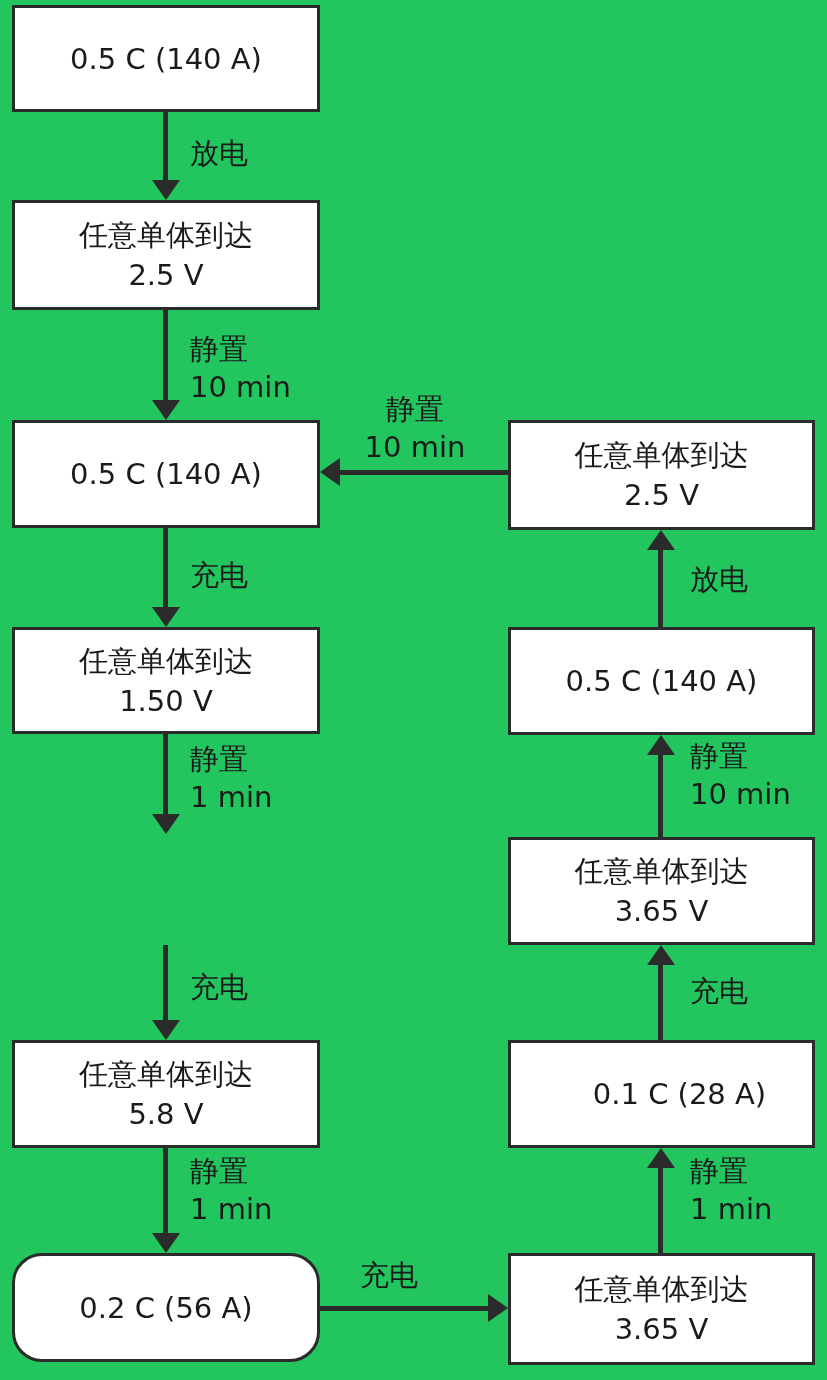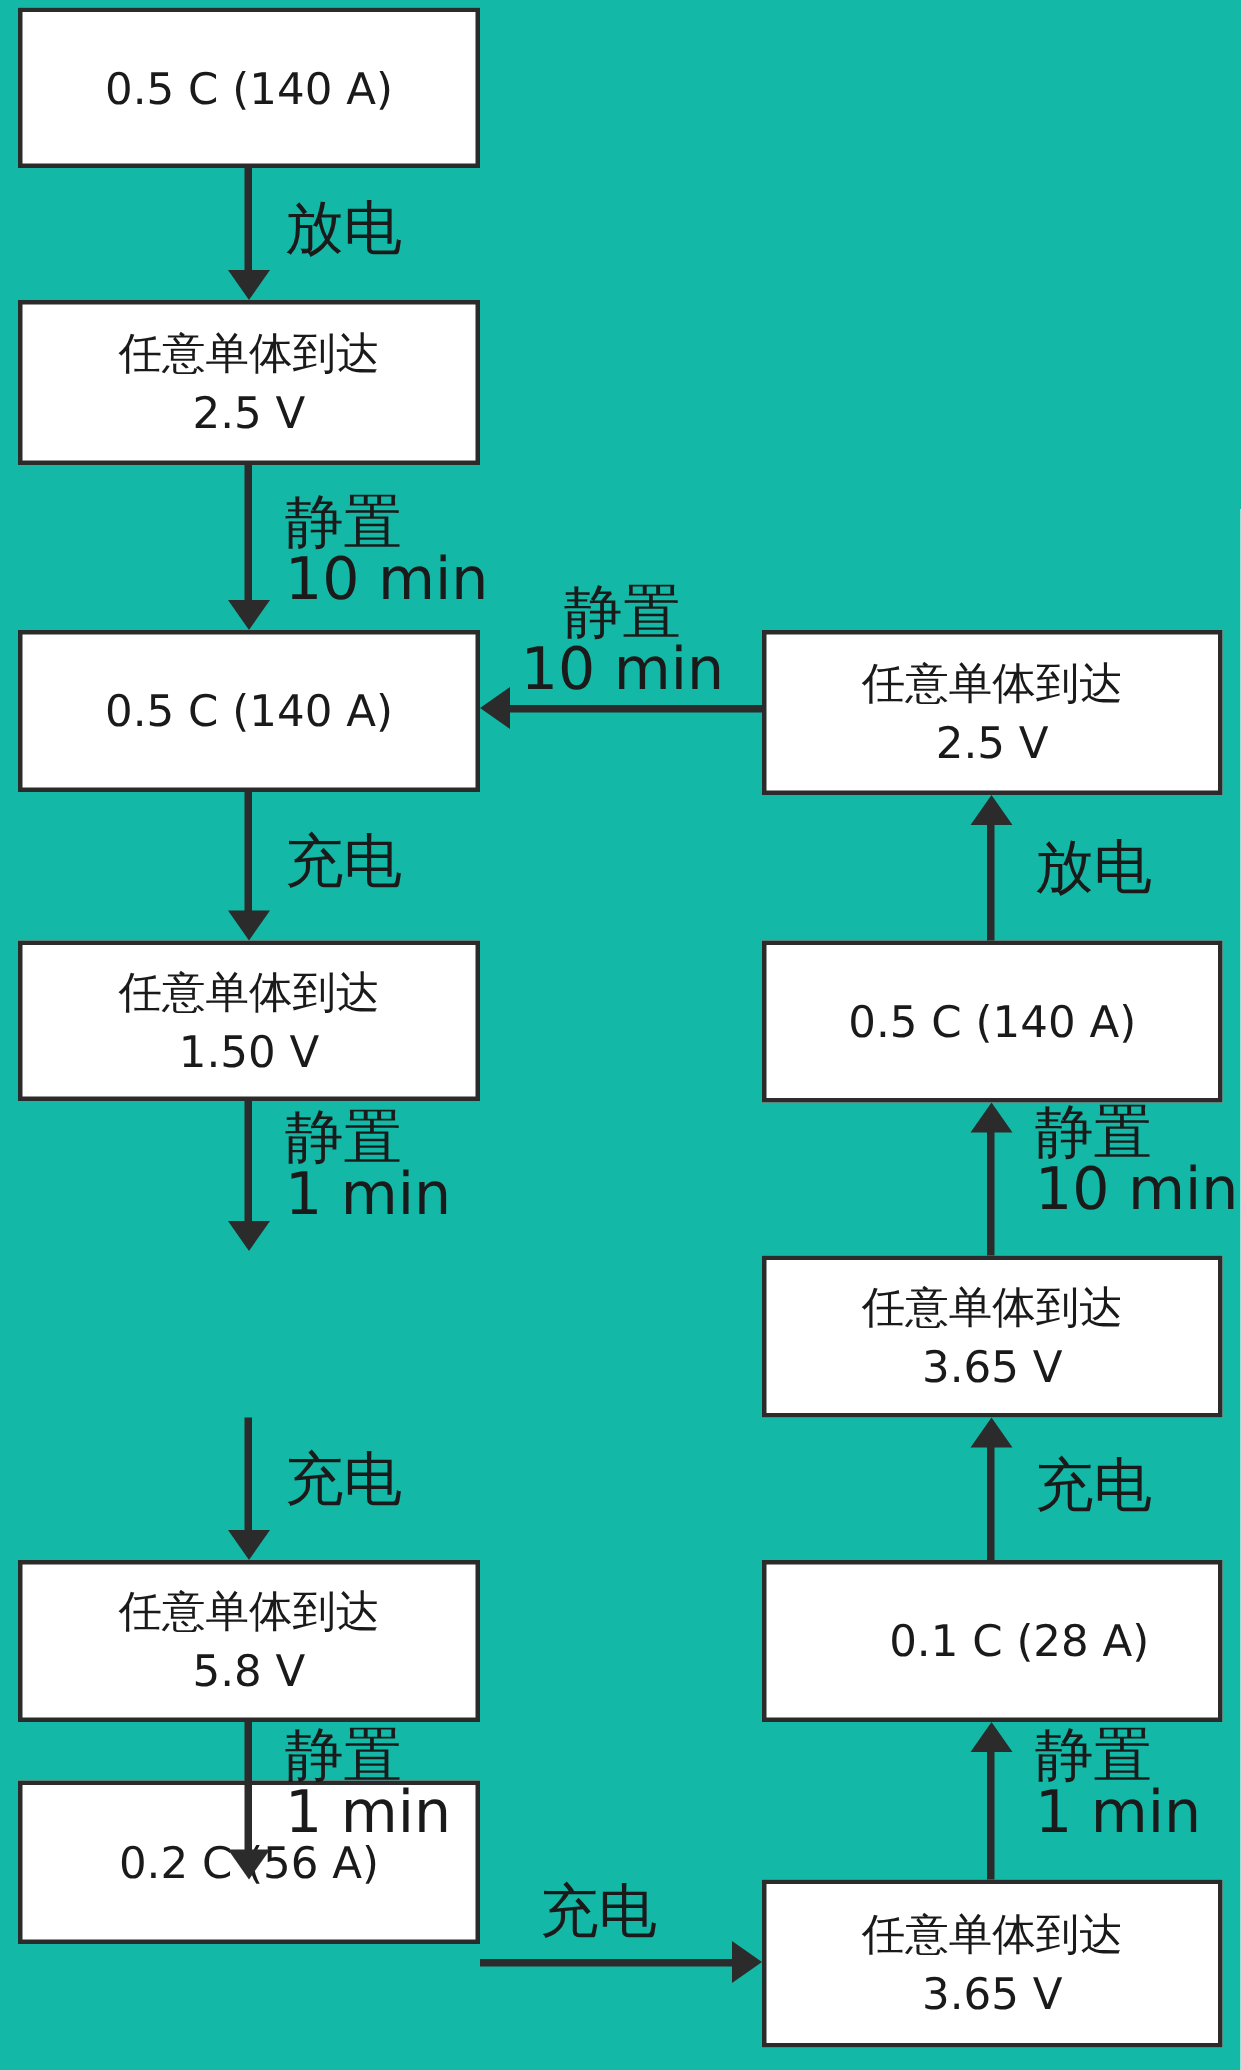--- a/index.html
+++ b/index.html
@@ -1,20 +1,20 @@
 <!DOCTYPE html>
 <html><head>
 <meta charset="utf-8">
 <style>
   html, body { margin:0; padding:0; background:#ffffff; }
   #canvas {
     position: relative;
     width: 827px;
     height: 1380px;
-    background: #14b8a6;
+    background: #22c55e;
     font-family: "DejaVu Sans", "Liberation Sans", sans-serif;
     color: #1a1a1a;
   }
   .box {
     position: absolute;
     box-sizing: border-box;
     border: 3px solid #2b2b2b;
     background: #ffffff;
     display: flex;
     flex-direction: column;
@@ -43,21 +43,21 @@
     border-top: 14px solid transparent; border-bottom: 14px solid transparent;
     border-right: 20px solid #2b2b2b;
   }
   .head-right {
     position: absolute; width: 0; height: 0;
     border-top: 14px solid transparent; border-bottom: 14px solid transparent;
     border-left: 20px solid #2b2b2b;
   }
   .elabel {
     position: absolute;
-    font-size: 39px;
+    font-size: 29px;
     line-height: 38px;
     white-space: nowrap;
   }
   .elabel-center { text-align: center; }
 </style>
 </head>
 <body>
 
 <div id="canvas">
 
@@ -74,21 +74,21 @@
     <div></div>
   </div>
   <div class="box box-left" style="top:627px; height:107px;">
     <div>任意单体到达</div>
     <div>1.50 V</div>
   </div>
   <div class="box box-left" style="top:1040px; height:108px;">
     <div>任意单体到达</div>
     <div>5.8 V</div>
   </div>
-  <div class="box box-left" style="top:1187px; height:109px;">
+  <div class="box box-left" style="top:1253px; height:109px;border-radius:30px;">
     <div>0.2 C (56 A)</div>
     <div></div>
   </div>
 
   <div class="box box-right" style="top:420px; height:110px;">
     <div>任意单体到达</div>
     <div>2.5 V</div>
   </div>
   <div class="box box-right" style="top:627px; height:108px;">
     <div>0.5 C (140 A)</div>

